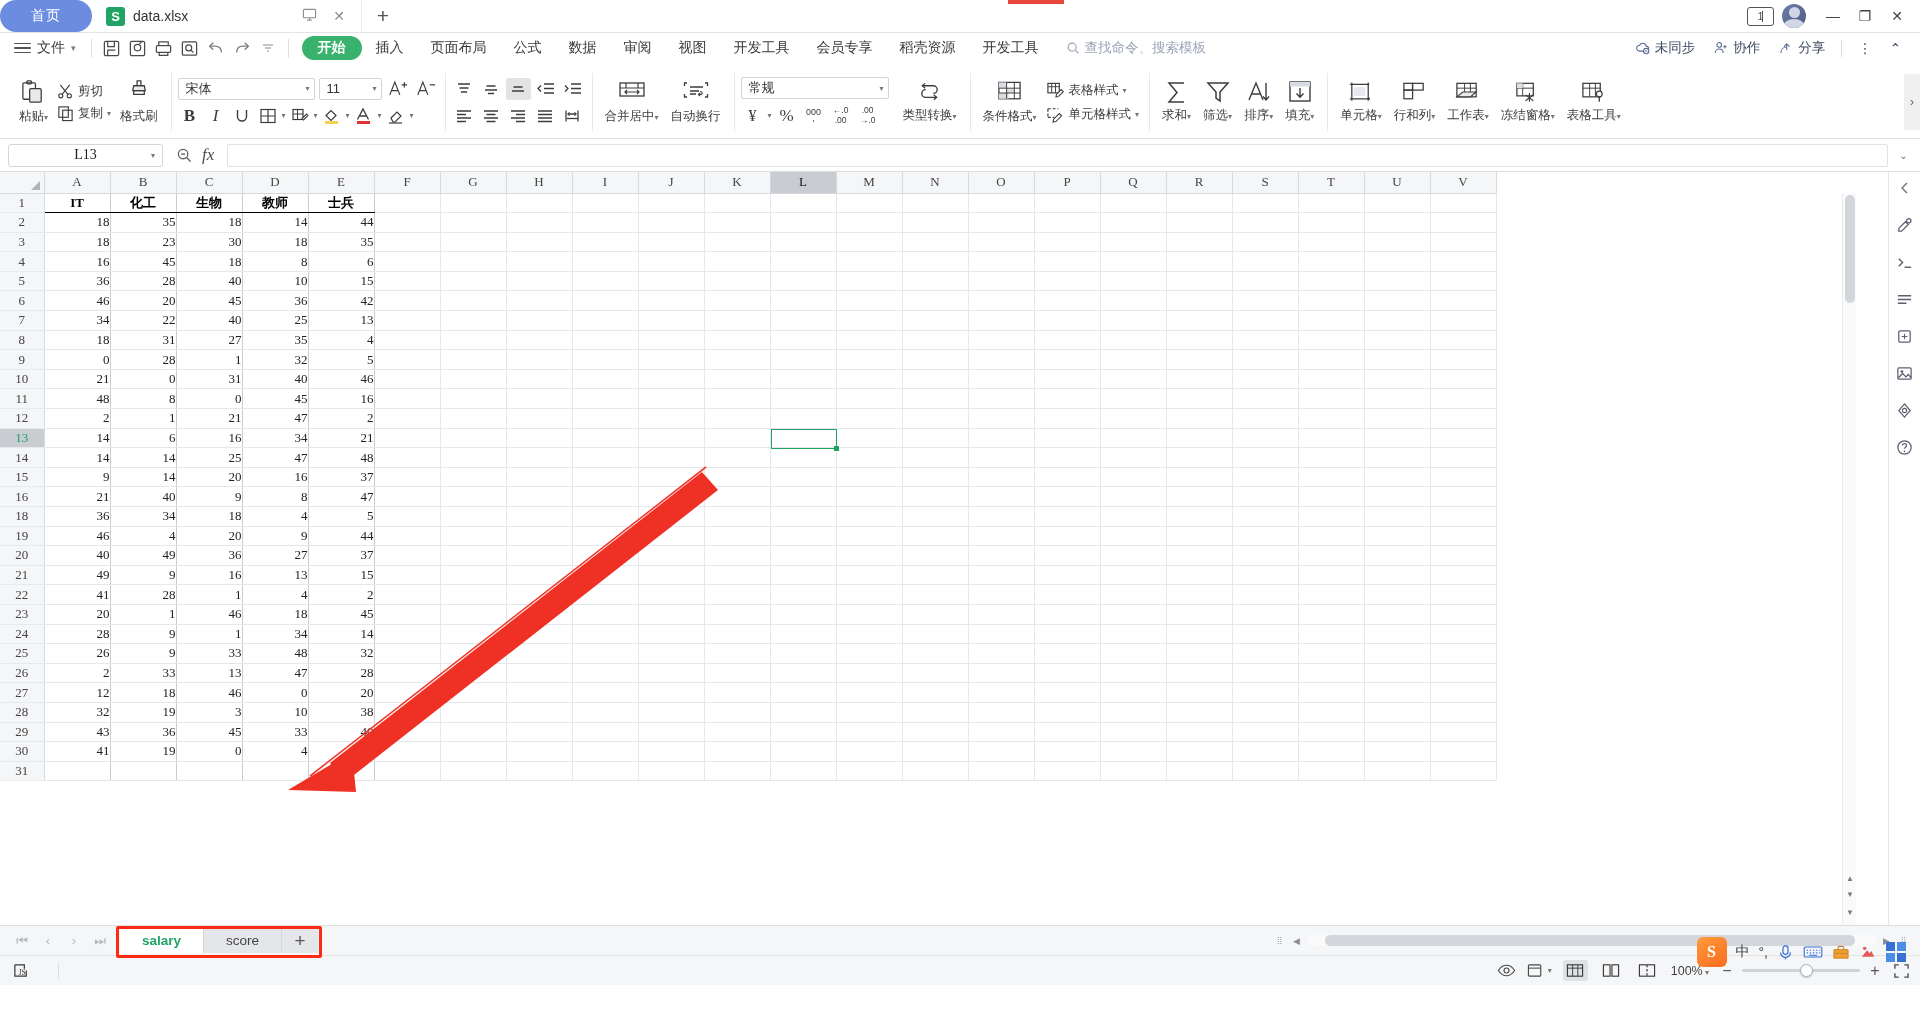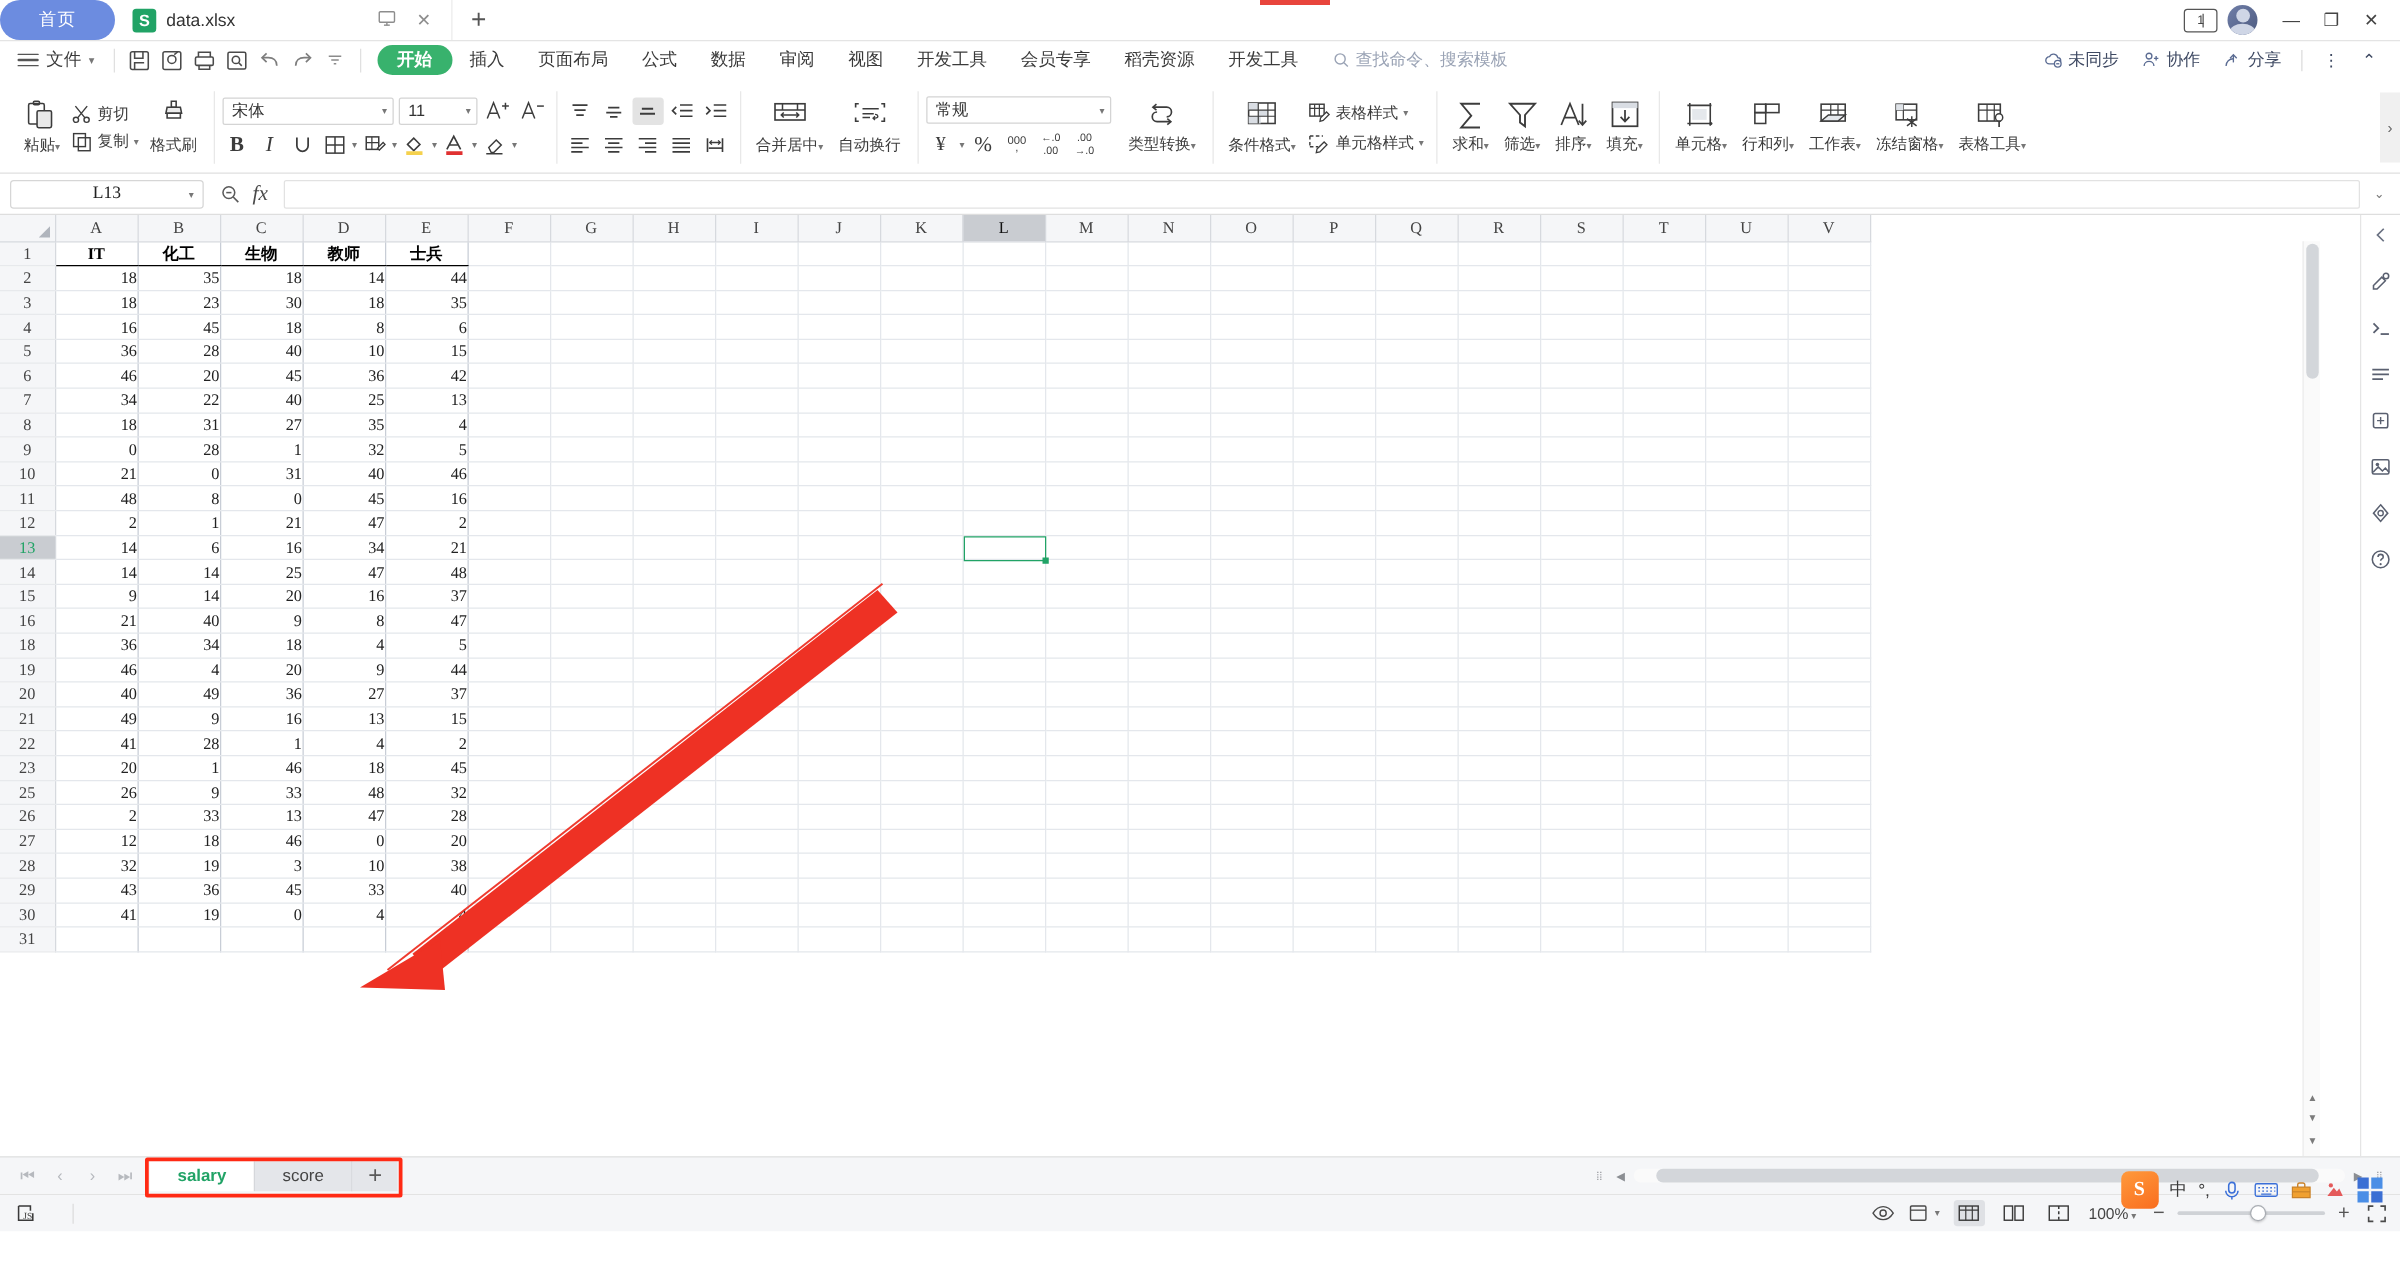--- a/index.html
+++ b/index.html
@@ -1268,20 +1268,45 @@
               <td class="cell"></td>
               <td class="cell"></td>
               <td class="cell"></td>
               <td class="cell"></td>
               <td class="cell"></td>
               <td class="cell"></td>
               <td class="cell"></td>
               <td class="cell"></td>
             </tr>
             <tr>
+              <td class="rowh">24</td>
+              <td class="cell datacol">28</td>
+              <td class="cell datacol">9</td>
+              <td class="cell datacol">1</td>
+              <td class="cell datacol">34</td>
+              <td class="cell datacol">14</td>
+              <td class="cell"></td>
+              <td class="cell"></td>
+              <td class="cell"></td>
+              <td class="cell"></td>
+              <td class="cell"></td>
+              <td class="cell"></td>
+              <td class="cell"></td>
+              <td class="cell"></td>
+              <td class="cell"></td>
+              <td class="cell"></td>
+              <td class="cell"></td>
+              <td class="cell"></td>
+              <td class="cell"></td>
+              <td class="cell"></td>
+              <td class="cell"></td>
+              <td class="cell"></td>
+              <td class="cell"></td>
+            </tr>
+            <tr>
               <td class="rowh">25</td>
               <td class="cell datacol">26</td>
               <td class="cell datacol">9</td>
               <td class="cell datacol">33</td>
               <td class="cell datacol">48</td>
               <td class="cell datacol">32</td>
               <td class="cell"></td>
               <td class="cell"></td>
               <td class="cell"></td>
               <td class="cell"></td>

